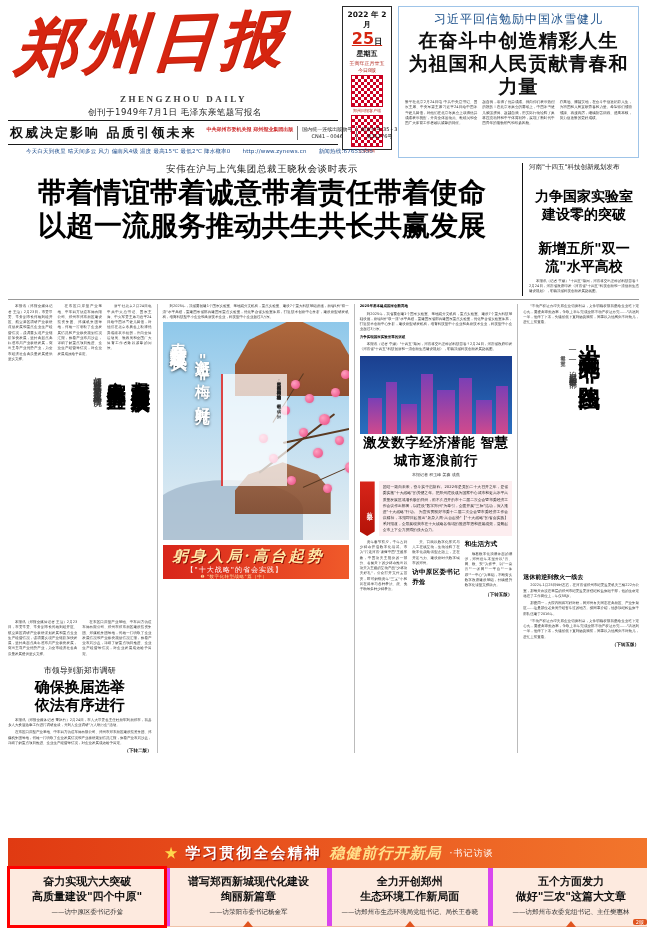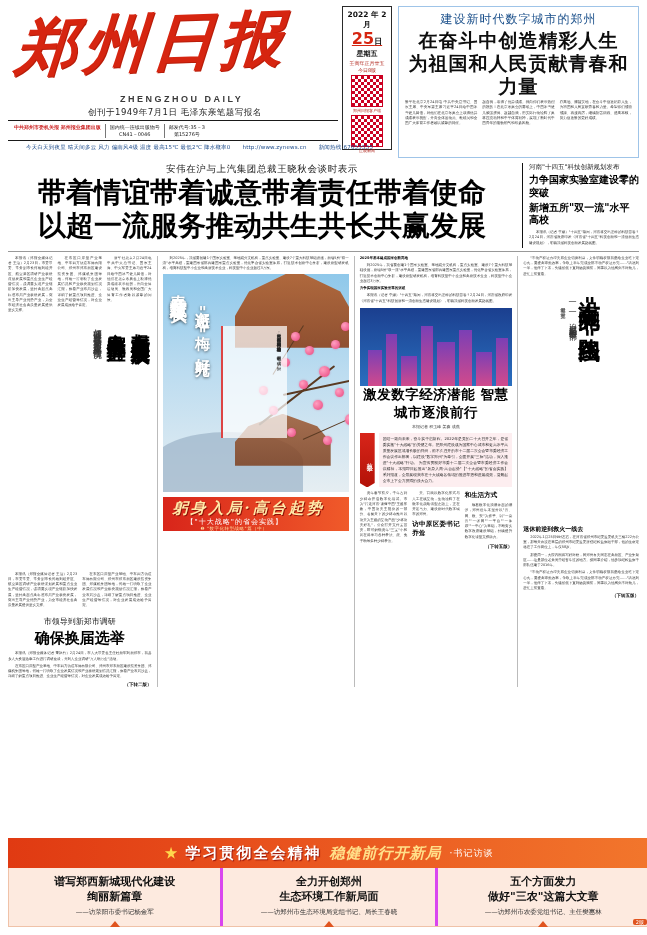--- a/index.html
+++ b/index.html
@@ -22,21 +22,21 @@
     font-family:"DejaVu Serif","Liberation Serif",serif;
     font-size:62px;font-weight:700;color:#d62510;
     letter-spacing:6px;line-height:1;
     position:absolute;left:8px;top:6px;
     transform:skewX(-6deg) rotate(-2deg);
     text-shadow:1px 1px 0 #b81d0a;
     font-style:italic;
   }
   .logo-en{
     position:absolute;left:112px;top:88px;
-    font-family:Liberation Sans, sans-serif;
+    font-family:Liberation Serif, serif;
     font-size:9px;letter-spacing:2.5px;color:#3a3a3a;font-weight:600;
   }
   .logo-sub{
     position:absolute;left:80px;top:101px;
     font-size:8.5px;color:#222;letter-spacing:.5px;
   }
   .mast-rule{border-top:1px solid #1a1a1a;margin-top:2px;}
   .mast-info{display:flex;align-items:center;gap:6px;padding:3px 2px 2px 2px;border-bottom:1px solid #1a1a1a;}
   .slogan{font-size:13px;font-weight:700;letter-spacing:2px;color:#111;white-space:nowrap;}
   .info-cells{display:flex;font-size:5px;line-height:1.35;color:#1a1a1a;gap:0;}
@@ -69,21 +69,21 @@
   .tr-body{display:flex;gap:5px;margin-top:3px;font-size:3.6px;line-height:1.45;color:#333;text-align:justify;}
   .tr-body .col{flex:1;}
 
   
   .hdr-row{display:flex;margin-top:5px;}
   .hdr-main{width:508px;}
   .hdr-kicker{text-align:center;font-size:9.5px;color:#222;letter-spacing:.6px;}
   .hdr-h1{font-size:28px;font-weight:700;line-height:1.16;letter-spacing:0px;text-align:center;color:#000;margin-top:1px;}
   .hdr-right{flex:1;margin-left:6px;padding-left:6px;border-left:1px solid #111;}
   .hr-kicker{font-size:6.5px;color:#222;}
-  .hr-h1{font-size:10px;font-weight:700;line-height:1.28;color:#000;margin-top:2px;}
+  .hr-h1{font-size:14px;font-weight:700;line-height:1.28;color:#000;margin-top:16px;text-align:center;}
 
   
   .body-grid{display:flex;margin-top:4px;gap:0;}
   .col-a{width:150px;padding-right:5px;box-sizing:border-box;}
   .col-b{width:200px;padding:0 5px;box-sizing:border-box;border-left:1px solid #bbb;border-right:1px solid #bbb;}
   .col-c{width:165px;padding:0 5px;box-sizing:border-box;border-right:1px solid #bbb;}
   .col-d{width:122px;padding-left:5px;box-sizing:border-box;}
 
   .mini{font-size:3.5px;line-height:1.5;color:#333;text-align:justify;}
   .mini p{margin:0 0 2px 0;text-indent:2em;}
@@ -149,21 +149,21 @@
   
   .bottom{position:absolute;left:8px;bottom:8px;width:642px;}
   .bb-head{height:30px;background:linear-gradient(90deg,#e03a12 0%,#e8511d 40%,#f2762c 100%);
            position:relative;display:flex;align-items:center;justify-content:center;gap:8px;}
   .bb-flag{width:13px;height:13px;background:#ffd84d;
            clip-path:polygon(50% 0,61% 35%,98% 35%,68% 57%,79% 92%,50% 70%,21% 92%,32% 57%,2% 35%,39% 35%);}
   .bb-t1{font-size:15px;font-weight:700;color:#fff;letter-spacing:2px;text-shadow:1px 1px 1px #96150a;}
   .bb-t2{font-family:"DejaVu Serif","Liberation Serif",serif;font-style:italic;font-size:15px;font-weight:700;color:#ffe08a;letter-spacing:1px;}
   .bb-t3{font-size:9px;color:#fff;letter-spacing:1px;}
   .bb-cells{display:flex;background:#fdeadf;border:1px solid #f0c2a8;border-top:none;position:relative;}
-  .bb-cell{flex:1;text-align:center;padding:7px 4px 9px 4px;border-left:3px solid #d946ef;position:relative;}
+  .bb-cell{flex:1;text-align:center;padding:7px 4px 9px 4px;border-left:5px solid #d946ef;position:relative;}
   .bb-cell:first-child{border-left:none;}
   .bb-cell .t{font-size:11px;font-weight:700;color:#111;line-height:1.35;}
   .bb-cell .s{font-size:6.5px;color:#333;margin-top:3px;}
   .bb-hl{outline:3px solid #ff0000;outline-offset:-1px;z-index:5;}
   .bb-pg{position:absolute;right:2px;bottom:1px;font-size:5px;color:#fff;background:#e0541f;padding:0 3px;border-radius:2px;}
   .notch{position:absolute;bottom:-1px;left:50%;transform:translateX(-50%);width:0;height:0;
          border-left:5px solid transparent;border-right:5px solid transparent;border-bottom:6px solid #e0541f;}
   .hr-thin{border-top:1px solid #999;margin:3px 0;}
 </style>
 </head>
@@ -174,20 +174,21 @@
   <div class="masthead">
 
     <div class="mast-left">
       <div class="logo-wrap">
         <div class="logo-cn">郑州日报</div>
         <div class="logo-en">ZHENGZHOU DAILY</div>
         <div class="logo-sub">创刊于1949年7月1日  毛泽东亲笔题写报名</div>
       </div>
       <div class="mast-rule"></div>
       <div class="mast-info">
+        <div class="slogan">权威决定影响  品质引领未来</div>
         <div class="info-cells">
           <div class="info-cell">
             <b>中共郑州市委机关报
 郑州报业集团出版</b>
           </div>
           <div class="info-cell">
             <span>国内统一连续出版物号</span>
             <div>CN41－0046</div>
           </div>
           <div class="info-cell">
@@ -211,21 +212,21 @@
       <div class="d-week">星期五</div>
       <div class="d-lunar">壬寅年正月廿五</div>
       <div class="d-pages">今日8版</div>
       <div class="qr"></div>
       <div class="qr-lab">郑州日报客户端</div>
       <div class="qr"></div>
       <div class="qr-lab">正观新闻</div>
     </div>
 
     <div class="mast-right">
-      <div class="tr-kicker">建设新时代数字城市的郑州</div>
+      <div class="tr-kicker">习近平回信勉励中国冰雪健儿</div>
       <div class="tr-h1">在奋斗中创造精彩人生</div>
       <div class="tr-h1">为祖国和人民贡献青春和力量</div>
       <div class="tr-body">
         <div class="col">新华社北京2月24日电 中共中央总书记、国家主席、中央军委主席习近平24日给中国冰雪健儿回信，对他们在北京冬奥会上取得优异成绩表示祝贺，并向全体运动员、教练员和全国广大体育工作者致以诚挚的问候。</div>
         <div class="col">超自我，取得了优异成绩。我向你们表示热烈的祝贺！在北京冬奥会的赛场上，中国冰雪健儿顽强拼搏、超越自我，用实际行动诠释了奥林匹克精神和中华体育精神，展现了新时代中国青年的蓬勃朝气和昂扬风貌。</div>
         <div class="col">存高远、脚踏实地，在奋斗中创造精彩人生，为祖国和人民贡献青春和力量。希望你们戒骄戒躁、再接再厉，继续刻苦训练、提高本领，努力创造新的更好成绩。</div>
       </div>
     </div>
   </div>
 
@@ -262,20 +263,21 @@
         <div class="v-sub">何雄调研产业板块谋划发展和重点企业生产经营情况</div>
       </div>
 
       <div class="mini two-col">
         <p>本报讯（郑报全媒体记者 王治）2月23日，市委常委、常务副市长何雄到经开区、航空港区调研产业板块谋划发展和重点企业生产经营情况，强调要实现产业链群加快发展，坚持高起点高标准布局产业板块发展，突出主导产业优势产业，为全市经济社会高质量发展提供坚实支撑。</p>
         <p>在东区口岸型产业基地、中车四方轨道车辆有限公司、郑州市郑东新区建设投资集团、郑煤机集团等地，何雄一行听取了企业发展情况和产业板块规划情况汇报，察看产业布局沙盘，详细了解重点项目推进、企业生产经营等情况，对企业发展成效给予肯定。</p>
       </div>
 
       <div class="sec-kicker">市领导到新郑市调研</div>
       <div class="sec-h">确保换届选举</div>
+      <div class="sec-h">依法有序进行</div>
       <div class="mini" style="margin-top:4px">
         <p>本报讯（郑报全媒体记者 董艳竹）2月24日，市人大常委会主任杜新军到新郑市，就县乡人大换届选举工作进行调研座谈，并到人企业调研"万人助万企"活动。</p>
         <p>在东区口岸型产业基地、中车四方轨道车辆有限公司、郑州市郑东新区建设投资集团、郑煤机集团等地，何雄一行听取了企业发展情况和产业板块规划情况汇报，察看产业布局沙盘，详细了解重点项目推进、企业生产经营等情况，对企业发展成效给予肯定。</p>
       </div>
       <div class="jump" style="text-align:right">（下转二版）</div>
     </div>
 
     <div class="col-b">
       <div class="mini">
         <p>到2025年，我省要创建1个国家实验室、基地或分支机构，重点实验室、建设7个重大科技基础设施，新增5所"双一流"水平高校，重建国家省部共建国家重点实验室，优化整合省实验室体系，打造技术创新中心集群，建设新型研发机构，培育科技型中小企业和高新技术企业，科技型中小企业超过3万家。</p>
@@ -382,20 +384,25 @@
 
   <div class="bottom">
     <div class="bb-head">
       <div class="bb-flag"></div>
       <div class="bb-t1">学习贯彻全会精神</div>
       <div class="bb-t2">稳健前行开新局</div>
       <div class="bb-t3">·书记访谈</div>
     </div>
     <div class="bb-cells">
 
+      <div class="bb-cell bb-hl">
+        <div class="t">奋力实现六大突破</div>
+        <div class="t">高质量建设"四个中原"</div>
+        <div class="s">——访中原区委书记乔耸</div>
+      </div>
 
       <div class="bb-cell">
         <div class="notch"></div>
         <div class="t">谱写郑西新城现代化建设</div>
         <div class="t">绚丽新篇章</div>
         <div class="s">——访荥阳市委书记杨金军</div>
       </div>
 
       <div class="bb-cell">
         <div class="notch"></div>

